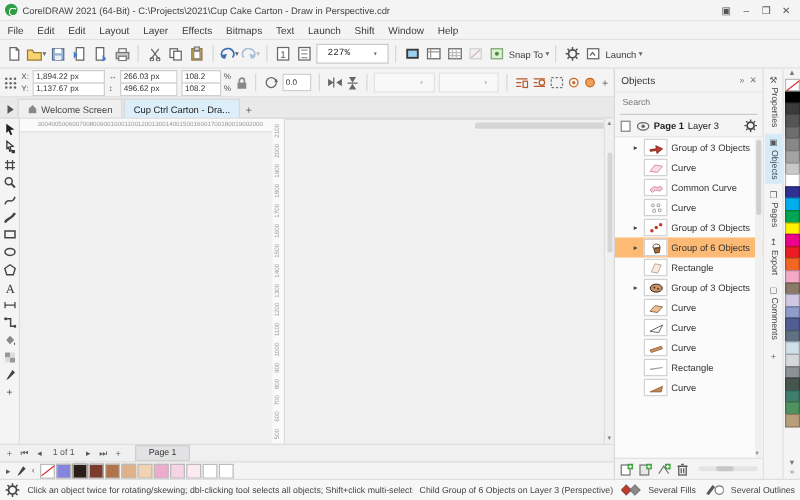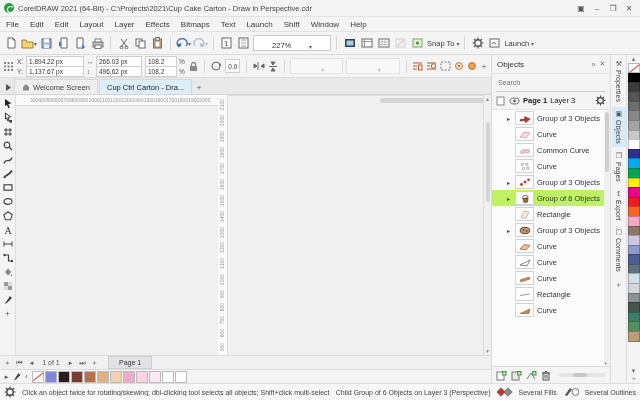--- a/index.html
+++ b/index.html
@@ -14,21 +14,21 @@
   .title{font-size:7.5px;color:#444;white-space:nowrap;overflow:hidden;flex:1;}
   .winbtn{width:14px;height:12px;display:flex;align-items:center;justify-content:center;color:#555;font-size:8px;margin-left:2px;flex:0 0 auto;}
   
   .menubar{height:14px;background:#f4f4f5;border-bottom:1px solid #e2e2e3;display:flex;align-items:center;padding:0 6px;gap:11px;flex:0 0 auto;}
   .menuitem{font-size:8px;color:#3a3a3a;}
   
   .toolbar{height:22px;background:#f4f4f5;border-bottom:1px solid #dcdcdd;display:flex;align-items:center;padding:0 4px;gap:2px;flex:0 0 auto;}
   .tbtn{height:16px;min-width:15px;display:flex;align-items:center;justify-content:center;color:#4a4a4a;}
   .tbtn svg{display:block;}
   .tsep{width:1px;height:14px;background:#d8d8d9;margin:0 3px;}
-  .combo{height:14px;background:#fff;border:1px solid #c9c9ca;display:flex;align-items:flex-end;padding:0 18px;font-size:7.5px;color:#333;gap:3px;}
+  .combo{height:14px;background:#fff;border:1px solid #c9c9ca;display:flex;align-items:center;padding:0 8px;font-size:7.5px;color:#333;gap:3px;font-family:Liberation Mono, monospace;}
   .car{font-size:6px;color:#666;}
   .tlabel{font-size:7.5px;color:#3a3a3a;}
   .dim{opacity:.4;}
   
   .bodysplit{flex:1;display:flex;min-height:0;}
   .leftcol{flex:1;display:flex;flex-direction:column;min-width:0;}
   
   .propbar{height:22px;background:#f4f4f5;border-bottom:1px solid #dcdcdd;display:flex;align-items:center;padding:0 3px;gap:3px;flex:0 0 auto;}
   .pair{display:flex;flex-direction:column;gap:1px;}
   .minifield{height:9px;display:flex;align-items:center;gap:2px;}
@@ -76,21 +76,21 @@
   .dheader{height:18px;display:flex;align-items:center;padding:0 5px;font-size:8px;color:#333;border-bottom:1px solid #e5e5e6;flex:0 0 auto;}
   .dheader .sp{flex:1;}
   .dhicon{color:#777;font-size:7px;margin-left:4px;}
   .dsearch{height:17px;display:flex;align-items:center;margin:0 4px;border-bottom:1px solid #ccc;flex:0 0 auto;}
   .dsearch input{border:none;outline:none;background:transparent;font-size:7px;color:#555;width:100%;font-family:inherit;}
   .layerrow{height:17px;display:flex;align-items:center;gap:3px;padding:0 4px;border-bottom:1px solid #e5e5e6;font-size:7.5px;color:#222;flex:0 0 auto;}
   .layerrow .gear{margin-left:auto;}
   .tree{flex:1;overflow:hidden;position:relative;background:#fbfbfc;}
   .trow{height:16px;display:flex;align-items:center;gap:3px;padding-left:4px;font-size:7.5px;color:#333;}
   .trow.lvl1{padding-left:13px;}
-  .trow.sel{background:#bef264;}
+  .trow.sel{background:#fdba74;}
   .caret{width:7px;font-size:6px;color:#444;text-align:center;flex:0 0 auto;}
   .thumb{width:17px;height:12px;background:#fff;border:1px solid #d2d2d3;display:flex;align-items:center;justify-content:center;flex:0 0 auto;}
   .tlab{white-space:nowrap;overflow:hidden;}
   .treescroll{position:absolute;right:0;top:0;bottom:0;width:6px;background:#f0f0f1;}
   .treethumb{position:absolute;right:1px;top:2px;width:4px;height:60px;background:#cfcfd0;border-radius:2px;}
   .dfooter{height:16px;border-top:1px solid #ddd;display:flex;align-items:center;gap:4px;padding:0 4px;flex:0 0 auto;background:#f4f4f5;}
   .dfooter .fscroll{flex:1;height:4px;background:#e4e4e5;border-radius:2px;margin-left:4px;position:relative;}
   .dfooter .fscroll i{position:absolute;left:30%;width:30%;top:0;bottom:0;background:#c8c8c9;border-radius:2px;}
   
   .tabstrip{width:15px;display:flex;flex-direction:column;align-items:center;border-right:1px solid #ddd;padding-top:2px;gap:2px;}

